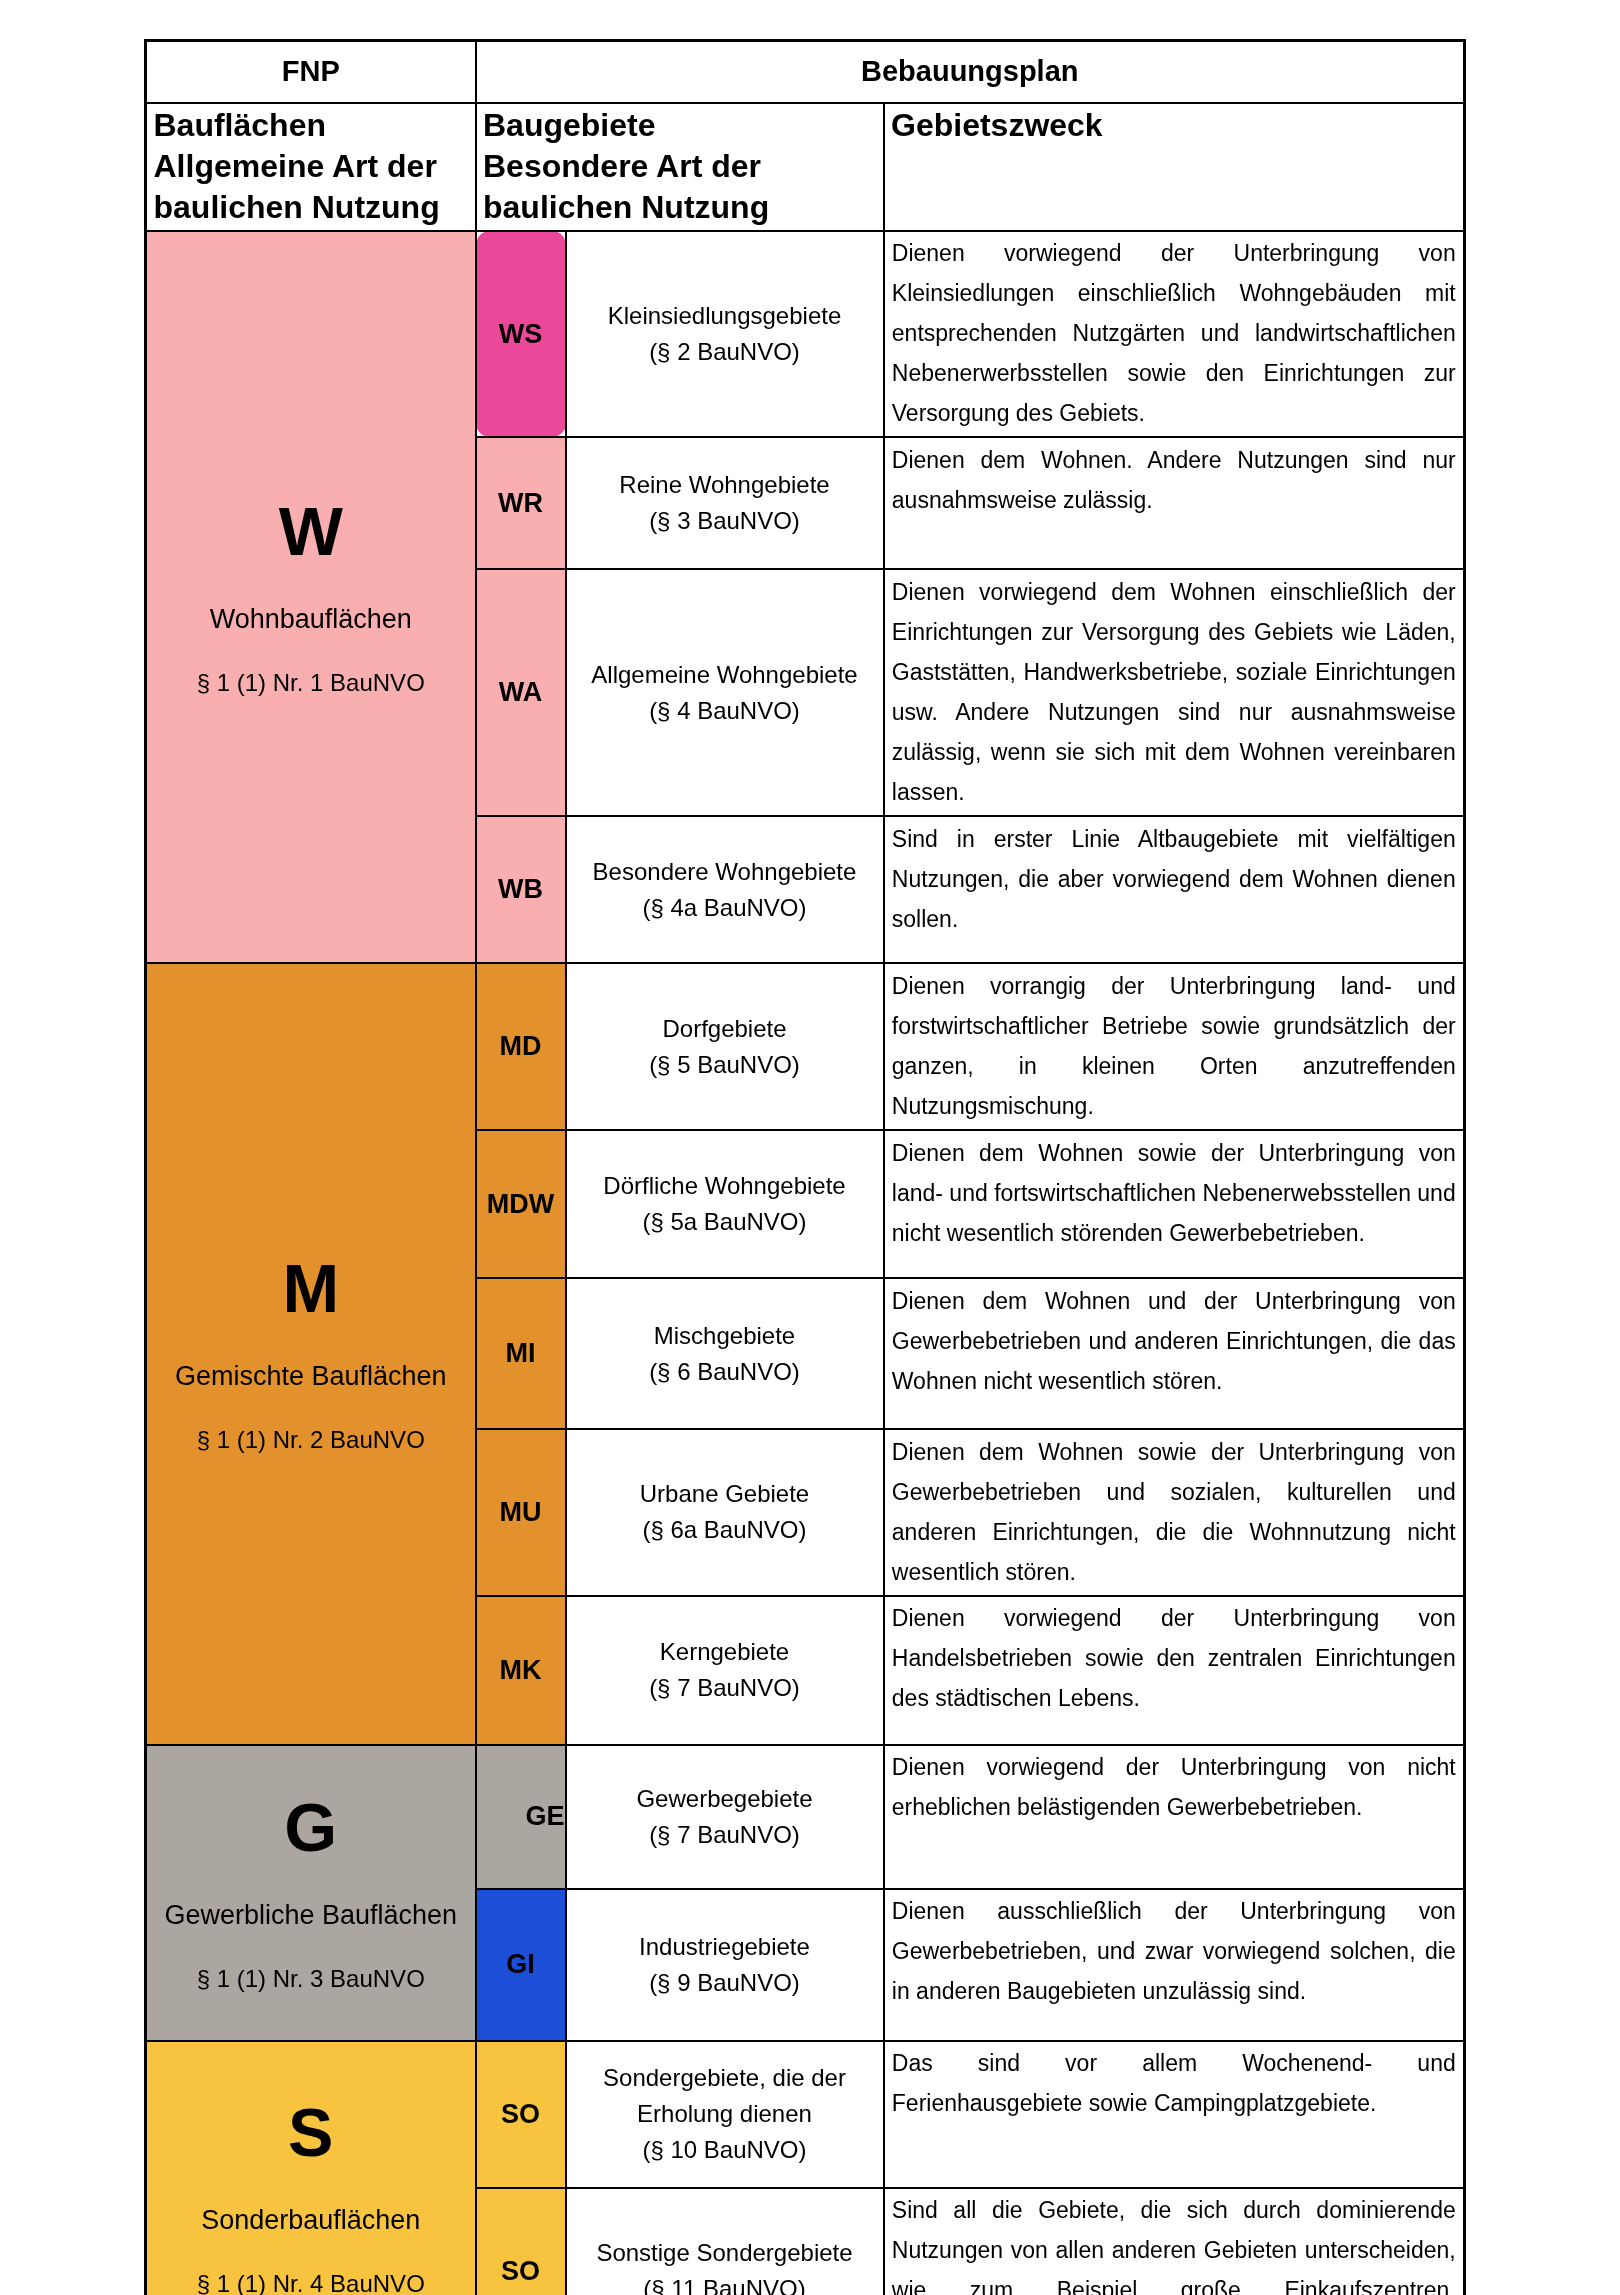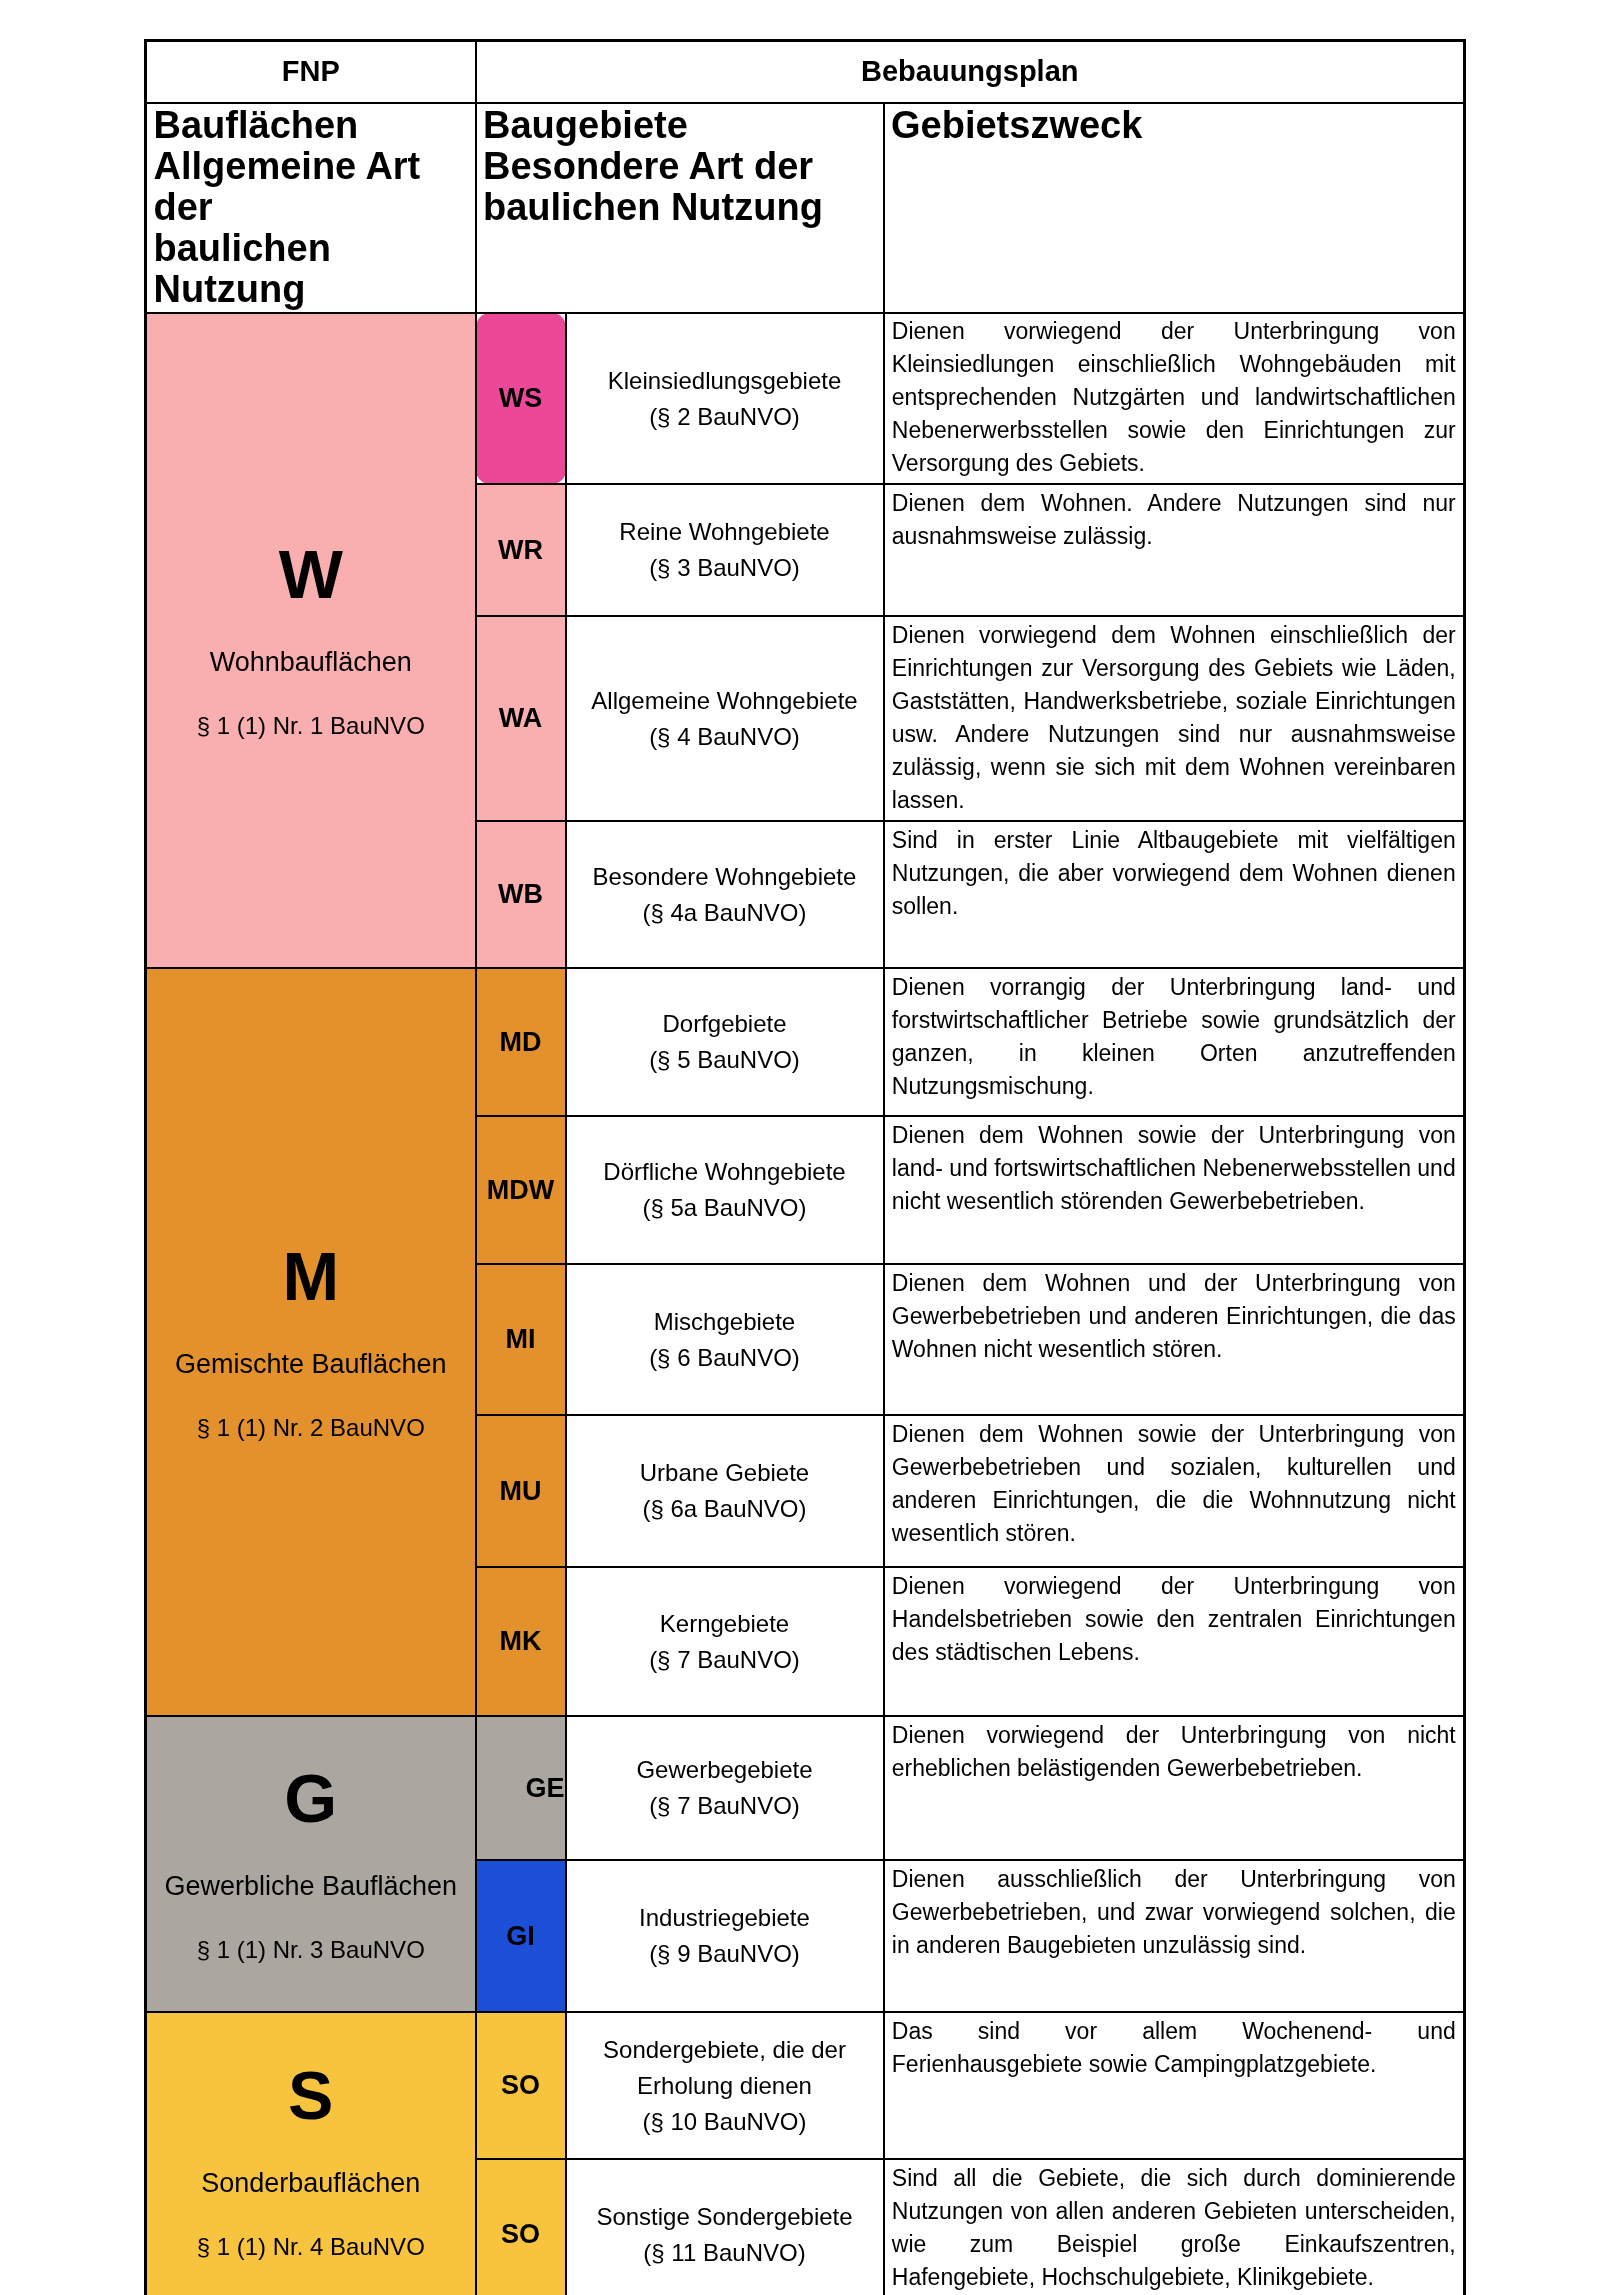--- a/index.html
+++ b/index.html
@@ -3,31 +3,31 @@
 <meta charset="utf-8">
 <style>
   html,body{margin:0;padding:0;background:#ffffff;}
   body{width:1621px;height:2295px;position:relative;font-family:"Liberation Sans",sans-serif;color:#000;}
   .table-wrap{position:absolute;left:144px;top:39px;}
   table{border-collapse:collapse;table-layout:fixed;width:1318px;border:3.2px solid #000;}
   td{border:2.4px solid #000;overflow:hidden;vertical-align:middle;}
   col.c1{width:330px;} col.c2{width:90px;} col.c3{width:318px;} col.c4{width:581px;}
 
   td.h1{font-weight:bold;font-size:29px;text-align:center;vertical-align:middle;}
-  td.h2{font-weight:bold;font-size:38px;line-height:41px;text-align:left;vertical-align:top;
+  td.h2{font-weight:bold;font-size:32px;line-height:41px;text-align:left;vertical-align:top;
         padding:1.6px 6.5px;white-space:pre-line;}
 
   td.group{text-align:center;vertical-align:middle;padding:0;}
   .gletter{font-weight:bold;font-size:68px;line-height:1;}
   .gname{font-size:27px;line-height:36px;margin-top:36px;}
   .gref{font-size:24px;line-height:28px;margin-top:32px;}
 
   td.code{font-weight:bold;font-size:27px;text-align:center;vertical-align:middle;padding:0;}
   td.name{font-size:24px;line-height:36px;text-align:center;vertical-align:middle;padding:0 8px;}
-  td.zweck{font-size:23px;line-height:33px;text-align:justify;text-align-last:left;
+  td.zweck{font-size:23px;line-height:40px;text-align:justify;text-align-last:left;
            vertical-align:top;padding:1.6px 7.3px 3.2px 7.3px;}
 </style>
 </head>
 <body>
 
 <div class="table-wrap">
 <table>
   <colgroup>
         <col class="c1">
         <col class="c2">

